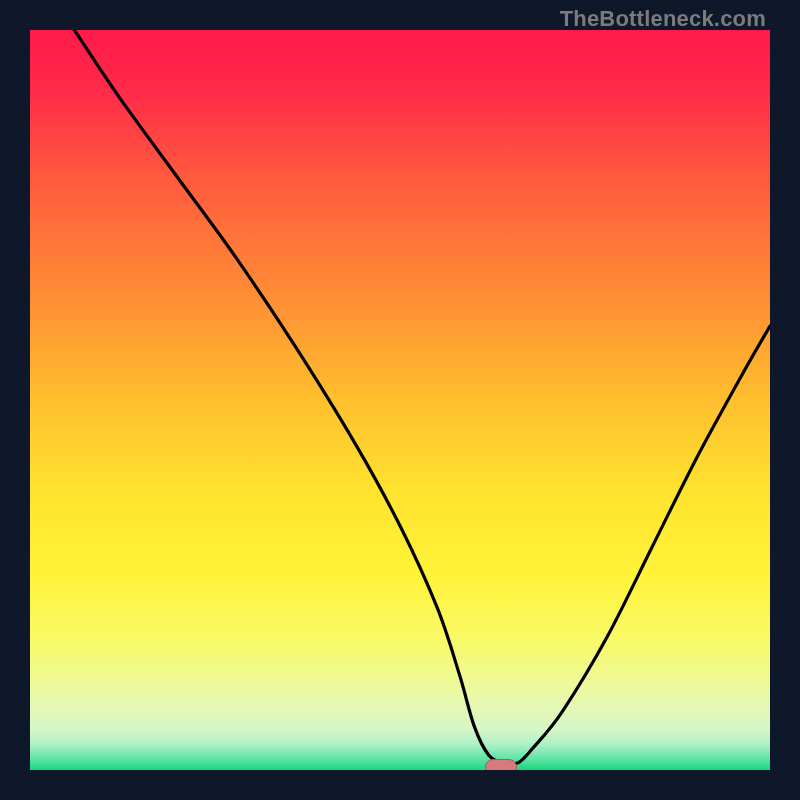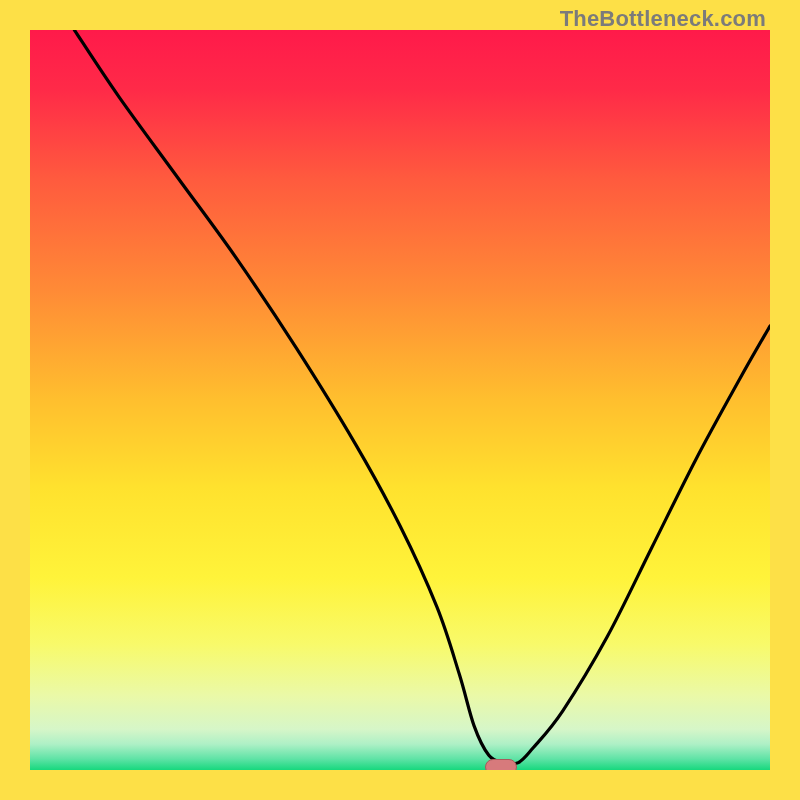--- a/index.html
+++ b/index.html
@@ -10,21 +10,21 @@
     background: #000;
     overflow: hidden;
     font-family: Arial, Helvetica, sans-serif;
   }
   .frame {
     position: absolute;
     left: 0;
     top: 0;
     width: 800px;
     height: 800px;
-    background: #fde047;
+    background: #0f172a;
   }
   .plot {
     position: absolute;
     left: 30px;
     top: 30px;
     width: 740px;
     height: 740px;
     overflow: hidden;
   }
   .gradient {

